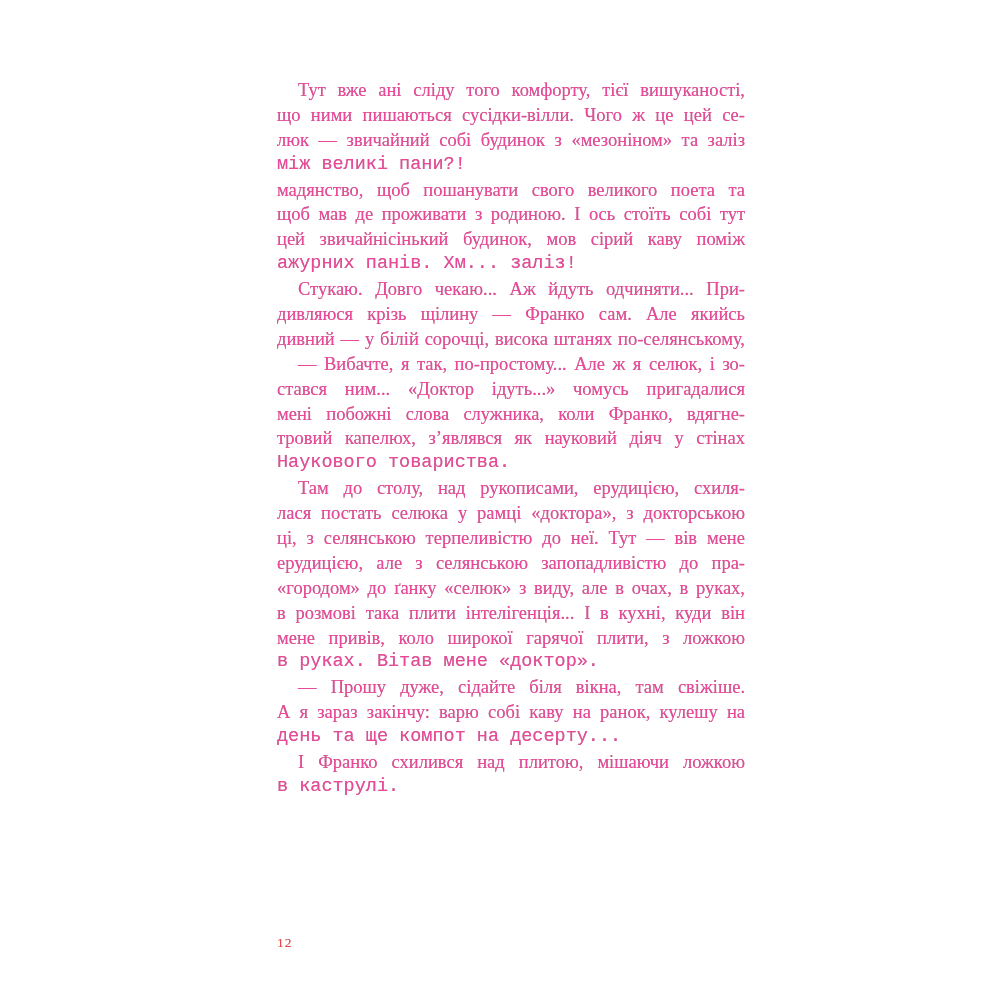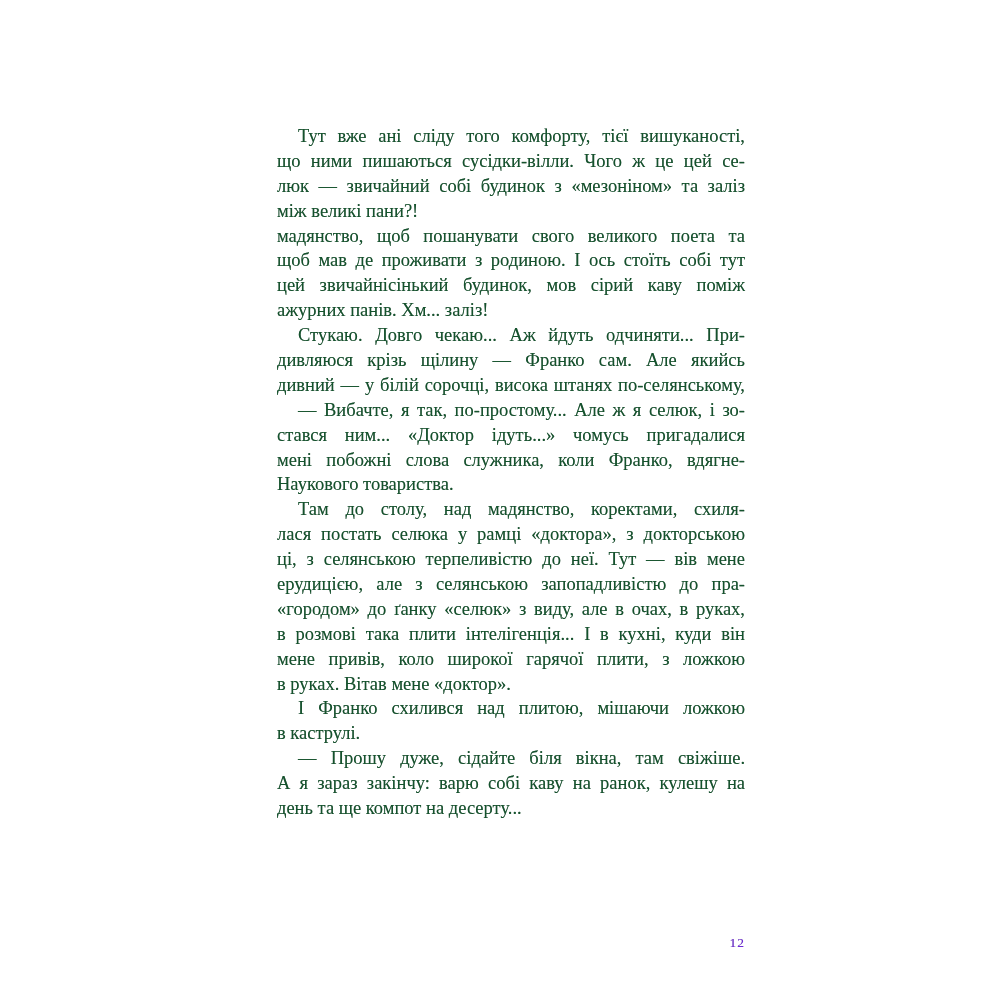--- a/index.html
+++ b/index.html
@@ -13,50 +13,50 @@
     height: 1000px;
     background: #ffffff;
     overflow: hidden;
     font-family: "Liberation Serif", "DejaVu Serif", serif;
   }
   .text-block {
     position: absolute;
     left: 277px;
     top: 78px;
     width: 468px;
-    color: #14532d;
+    color: #ec4899;
     font-size: 18.5px;
     text-shadow: 0 0 0.5px rgba(47,47,47,0.45);
-    margin-top: 46px;
   }
   .line {
     height: 24.9px;
     line-height: 24.9px;
     overflow: visible;
   }
   .line.just {
     text-align: justify;
     text-align-last: justify;
   }
   .line.end {
     text-align: left;
+    font-family: Liberation Mono, monospace;
   }
   .line.indent {
     text-indent: 21px;
   }
   .page-number {
     position: absolute;
     left: 277px;
     top: 930px;
     width: 468px;
     height: 25px;
     line-height: 25px;
-    text-align: right;
+    text-align: left;
     font-size: 13.5px;
-    color: #6d28d9;
+    color: #ef4444;
     letter-spacing: 1px;
     text-shadow: 0 0 0.5px rgba(74,74,74,0.5);
   }
 </style>
 </head>
 <body>
 
 <div class="page">
   <div class="text-block">
       <div>
@@ -73,36 +73,37 @@
       </div>
       <div>
         <div class="line indent just">Стукаю. Довго чекаю... Аж йдуть одчиняти... При-</div>
         <div class="line just">дивляюся крізь щілину — Франко сам. Але якийсь</div>
         <div class="line just">дивний — у білій сорочці, висока штанях по-селянському,</div>
       </div>
       <div>
         <div class="line indent just">— Вибачте, я так, по-простому... Але ж я селюк, і зо-</div>
         <div class="line just">стався ним... «Доктор ідуть...» чомусь пригадалися</div>
         <div class="line just">мені побожні слова служника, коли Франко, вдягне-</div>
+        <div class="line just">тровий капелюх, з’являвся як науковий діяч у стінах</div>
         <div class="line end">Наукового товариства.</div>
       </div>
       <div>
-        <div class="line indent just">Там до столу, над мадянство, коректами, схиля-</div>
+        <div class="line indent just">Там до столу, над рукописами, ерудицією, схиля-</div>
         <div class="line just">лася постать селюка у рамці «доктора», з докторською</div>
         <div class="line just">ці, з селянською терпеливістю до неї. Тут — вів мене</div>
         <div class="line just">ерудицією, але з селянською запопадливістю до пра-</div>
         <div class="line just">«городом» до ґанку «селюк» з виду, але в очах, в руках,</div>
         <div class="line just">в розмові така плити інтелігенція... І в кухні, куди він</div>
         <div class="line just">мене привів, коло широкої гарячої плити, з ложкою</div>
         <div class="line end">в руках. Вітав мене «доктор».</div>
       </div>
       <div>
-        <div class="line indent just">І Франко схилився над плитою, мішаючи ложкою</div>
-        <div class="line end">в каструлі.</div>
-      </div>
-      <div>
         <div class="line indent just">— Прошу дуже, сідайте біля вікна, там свіжіше.</div>
         <div class="line just">А я зараз закінчу: варю собі каву на ранок, кулешу на</div>
         <div class="line end">день та ще компот на десерту...</div>
+      </div>
+      <div>
+        <div class="line indent just">І Франко схилився над плитою, мішаючи ложкою</div>
+        <div class="line end">в каструлі.</div>
       </div>
     </div>
   <div class="page-number">12</div>
 </div>
 
 </body></html>

